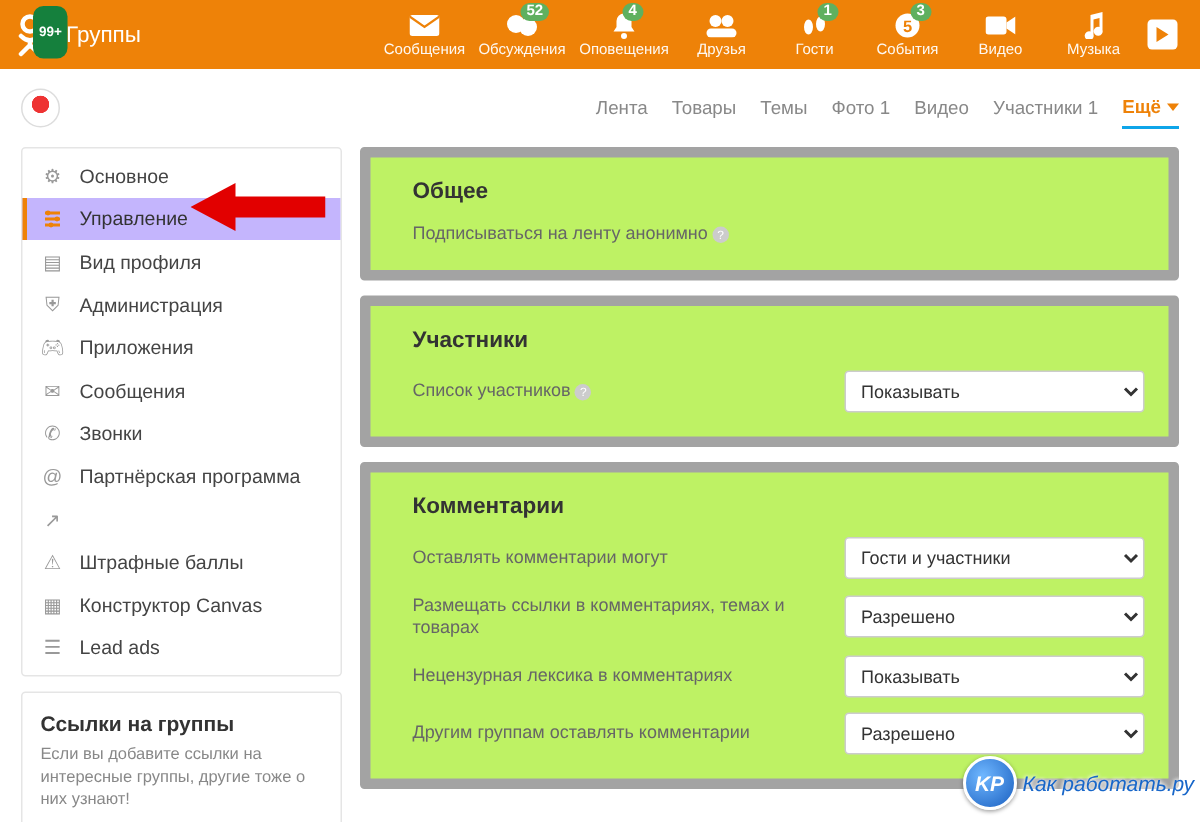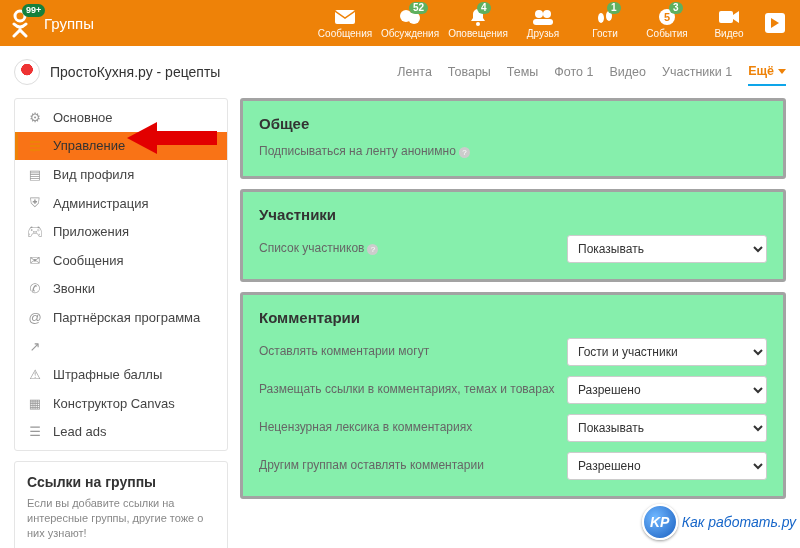--- a/index.html
+++ b/index.html
@@ -34,21 +34,21 @@
     position: relative;
   }
   .ok-logo svg { display:block; }
   .notif-badge {
     position: absolute;
     top: -4px; left: 12px;
     background: #15803d;
     color: #fff;
     font-size: 9px;
     border-radius: 7px;
-    padding: 1px 4px;
+    padding: 12px 4px;
     line-height: 11px;
     font-weight: bold;
   }
   .topbar .groups-label {
     color: #fff;
     font-size: 15px;
     align-self: center;
     margin-left: 6px;
   }
   .topnav {
@@ -162,21 +162,21 @@
     cursor: pointer;
     position: relative;
   }
   .sb-item .sic {
     width: 16px; height: 16px;
     display: flex; align-items: center; justify-content: center;
     color: #999;
     flex-shrink: 0;
   }
   .sb-item.active {
-    background: #f97316;
+    background: #c4b5fd;
     color: #333;
   }
   .sb-item.active::before {
     content: "";
     position: absolute;
     left: 0; top: 0; bottom: 0;
     width: 3px;
     background: #ee8208;
   }
   .sb-item.active .sic { color: #ee8208; }
@@ -213,25 +213,25 @@
     border-radius: 16px;
     padding: 7px 18px;
     font-size: 13px;
     cursor: pointer;
   }
   
   .main {
     flex: 1;
   }
   .card {
-    border: 3px solid #a3a3a3;
+    border: 7px solid #a3a3a3;
     border-radius: 3px;
-    padding: 14px 16px 16px 16px;
+    padding: 14px 16px 16px 28px;
     margin-bottom: 10px;
-    background: #86efac;
+    background: #bef264;
   }
   .card h3 {
     font-size: 15px;
     font-weight: 700;
     margin-bottom: 12px;
   }
   .row {
     display: flex;
     align-items: center;
     margin-bottom: 10px;
@@ -380,31 +380,38 @@
     </div>
     <div class="topnav-item">
       <div class="ic">
           <svg width="20" height="14" viewBox="0 0 20 14">
             <rect x="0" y="1" width="14" height="12" rx="2" fill="#fff"></rect>
             <path d="M14 5 L20 1 V13 L14 9 Z" fill="#fff"></path>
           </svg>
         </div>
       <span class="lbl">Видео</span>
     </div>
+    <div class="topnav-item">
+      <div class="ic">
+          <svg width="14" height="18" viewBox="0 0 14 18">
+            <path d="M5 2 L13 0 V12 a3 3 0 1 1 -2 -2 V4 L7 5 V15 a3 3 0 1 1 -2 -2 Z" fill="#fff"></path>
+          </svg>
+        </div>
+      <span class="lbl">Музыка</span>
+    </div>
     <div class="topnav-item" style="width:30px">
       <div class="play-btn">
           <div class="tri"></div>
         </div>
     </div>
   </div>
 </div>
 
 <div class="subheader">
   <div class="group-ava"></div>
-  <div class="group-title">ПростоКухня.ру - рецепты</div>
   <div class="tabs">
     <div class="tab">Лента</div>
     <div class="tab">Товары</div>
     <div class="tab">Темы</div>
     <div class="tab">Фото 1</div>
     <div class="tab">Видео</div>
     <div class="tab">Участники 1</div>
     <div class="tab active"><span>Ещё</span><span class="arrow"></span></div>
   </div>
 </div>

